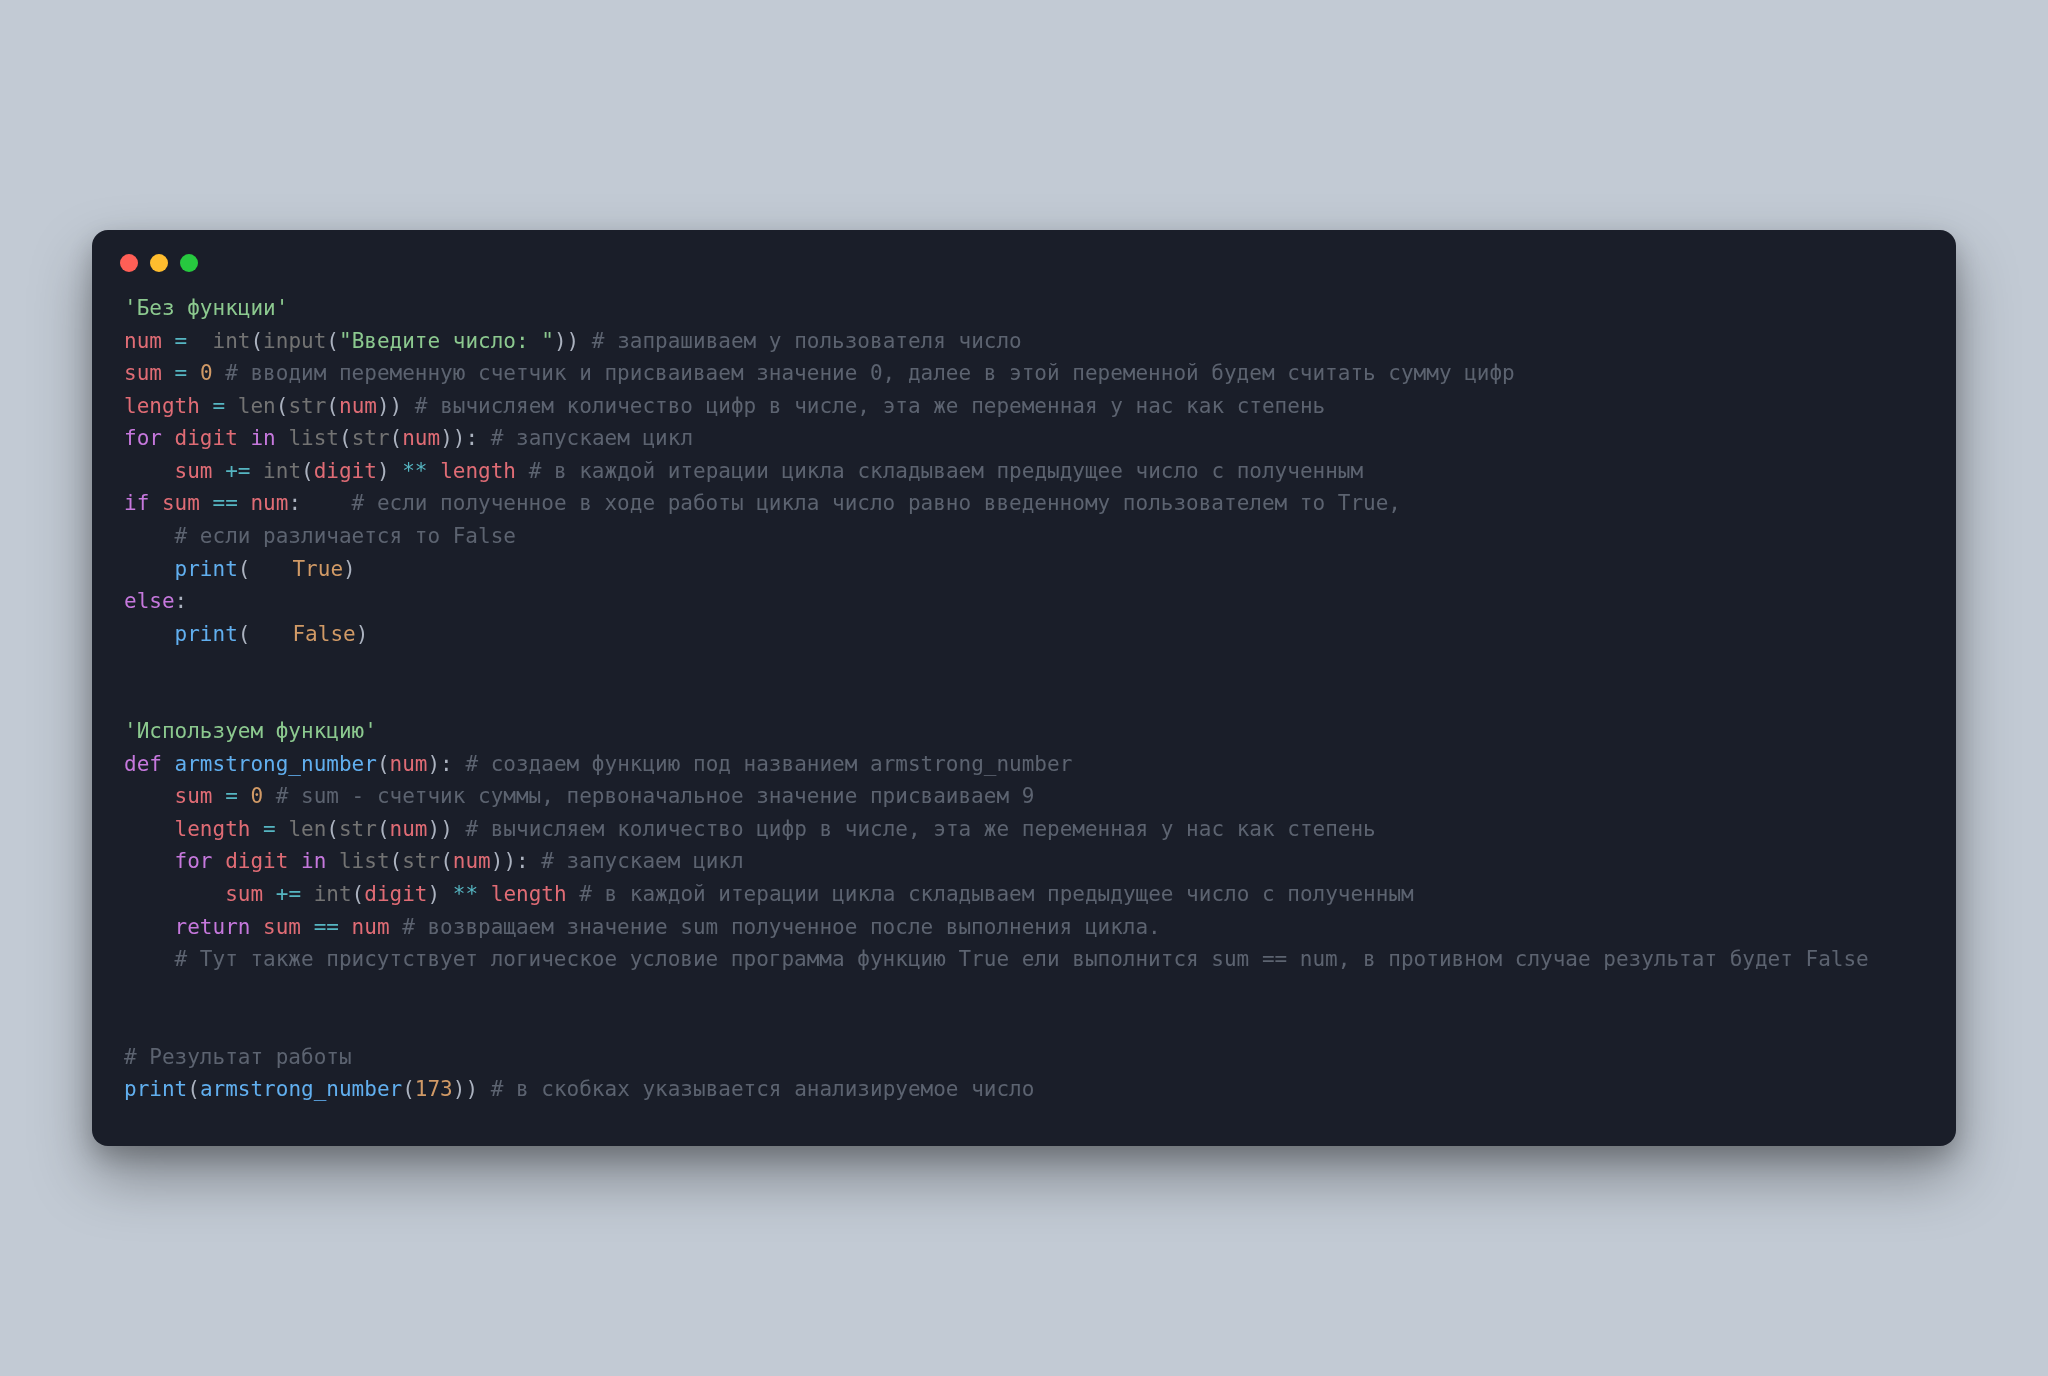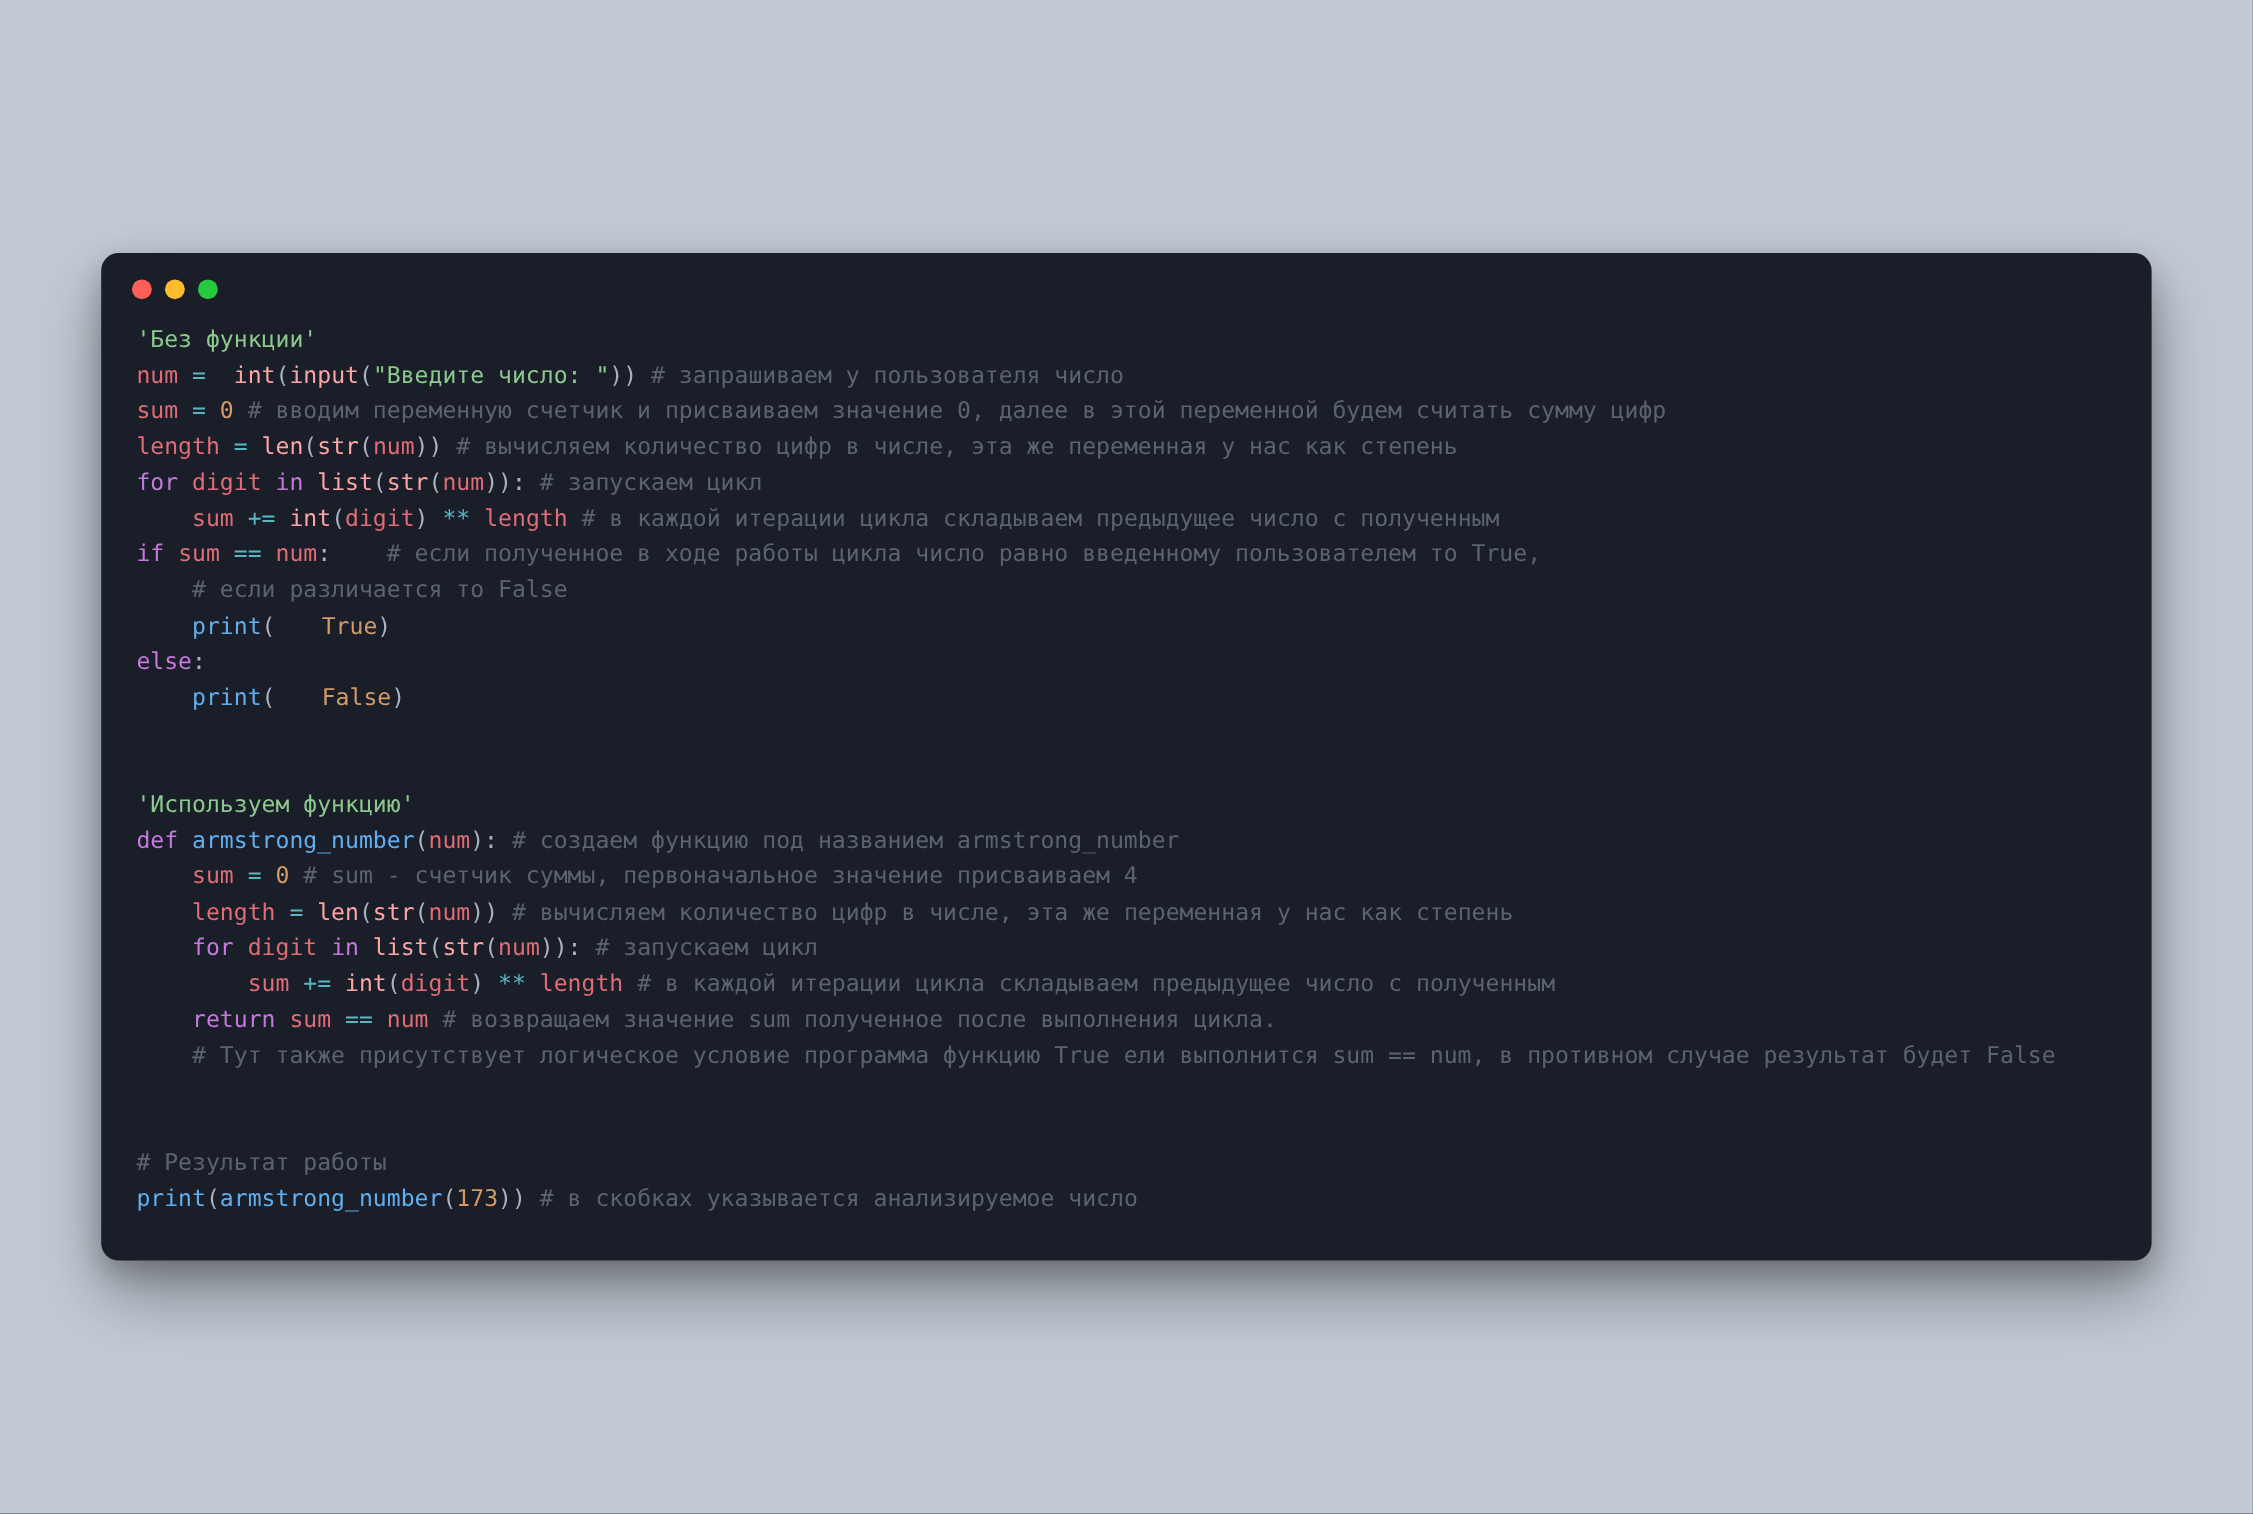--- a/index.html
+++ b/index.html
@@ -36,21 +36,21 @@
     font-size: 21px;
     line-height: 1.55;
     color: #a9b1bd;
     white-space: pre-wrap;
     word-wrap: break-word;
   }
   
   .str  { color:#8cc98f; }      
   .kw   { color:#c678dd;text-align:right; }      
   .var  { color:#e06c75; }      
-  .fn   { color:#fca5a5; }      
+  .fn   { color:#737373; }      
   .call { color:#61afef; }      
   .num  { color:#d19a66; }      
   .cmt  { color:#5c6370; font-style:normal; }
   .op   { color:#56b6c2; }      
   .pun  { color:#abb2bf; }
   .const{ color:#d19a66;margin-left:42px; }      
 </style>
 </head>
 <body>
 
@@ -69,21 +69,21 @@
 <span>    </span><span class="var">sum</span><span class="op"> += </span><span class="fn">int</span><span class="pun">(</span><span class="var">digit</span><span class="pun">) </span><span class="op">**</span><span> </span><span class="var">length</span><span class="cmt"> # в каждой итерации цикла складываем предыдущее число с полученным</span>
 <span class="kw">if</span><span class="var"> sum </span><span class="op">==</span><span class="var"> num</span><span class="pun">:   </span><span class="cmt"> # если полученное в ходе работы цикла число равно введенному пользователем то True,</span>
 <span class="cmt">    # если различается то False</span>
 <span>    </span><span class="call">print</span><span class="pun">(</span><span class="const">True</span><span class="pun">)</span>
 <span class="kw">else</span><span class="pun">:</span>
 <span>    </span><span class="call">print</span><span class="pun">(</span><span class="const">False</span><span class="pun">)</span>
 
 
 <span class="str">'Используем функцию'</span>
 <span class="kw">def</span><span class="call"> armstrong_number</span><span class="pun">(</span><span class="var">num</span><span class="pun">):</span><span class="cmt"> # создаем функцию под названием armstrong_number</span>
-<span>    </span><span class="var">sum</span><span class="op"> = </span><span class="num">0</span><span class="cmt"> # sum - счетчик суммы, первоначальное значение присваиваем 4</span>
+<span>    </span><span class="var">sum</span><span class="op"> = </span><span class="num">0</span><span class="cmt"> # sum - счетчик суммы, первоначальное значение присваиваем 9</span>
 <span>    </span><span class="var">length</span><span class="op"> = </span><span class="fn">len</span><span class="pun">(</span><span class="fn">str</span><span class="pun">(</span><span class="var">num</span><span class="pun">))</span><span class="cmt"> # вычисляем количество цифр в числе, эта же переменная у нас как степень</span>
 <span>    </span><span class="kw">for</span><span class="var"> digit </span><span class="kw">in</span><span class="fn"> list</span><span class="pun">(</span><span class="fn">str</span><span class="pun">(</span><span class="var">num</span><span class="pun">)):</span><span class="cmt"> # запускаем цикл</span>
 <span>        </span><span class="var">sum</span><span class="op"> += </span><span class="fn">int</span><span class="pun">(</span><span class="var">digit</span><span class="pun">) </span><span class="op">**</span><span> </span><span class="var">length</span><span class="cmt"> # в каждой итерации цикла складываем предыдущее число с полученным</span>
 <span>    </span><span class="kw">return</span><span class="var"> sum </span><span class="op">==</span><span class="var"> num</span><span class="cmt"> # возвращаем значение sum полученное после выполнения цикла.</span>
 <span class="cmt">    # Тут также присутствует логическое условие программа функцию True ели выполнится sum == num, в противном случае результат будет False</span>
 
 
 <span class="cmt"># Результат работы</span>
 <span class="call">print</span><span class="pun">(</span><span class="call">armstrong_number</span><span class="pun">(</span><span class="num">173</span><span class="pun">))</span><span class="cmt"> # в скобках указывается анализируемое число</span></div>
 </div>

